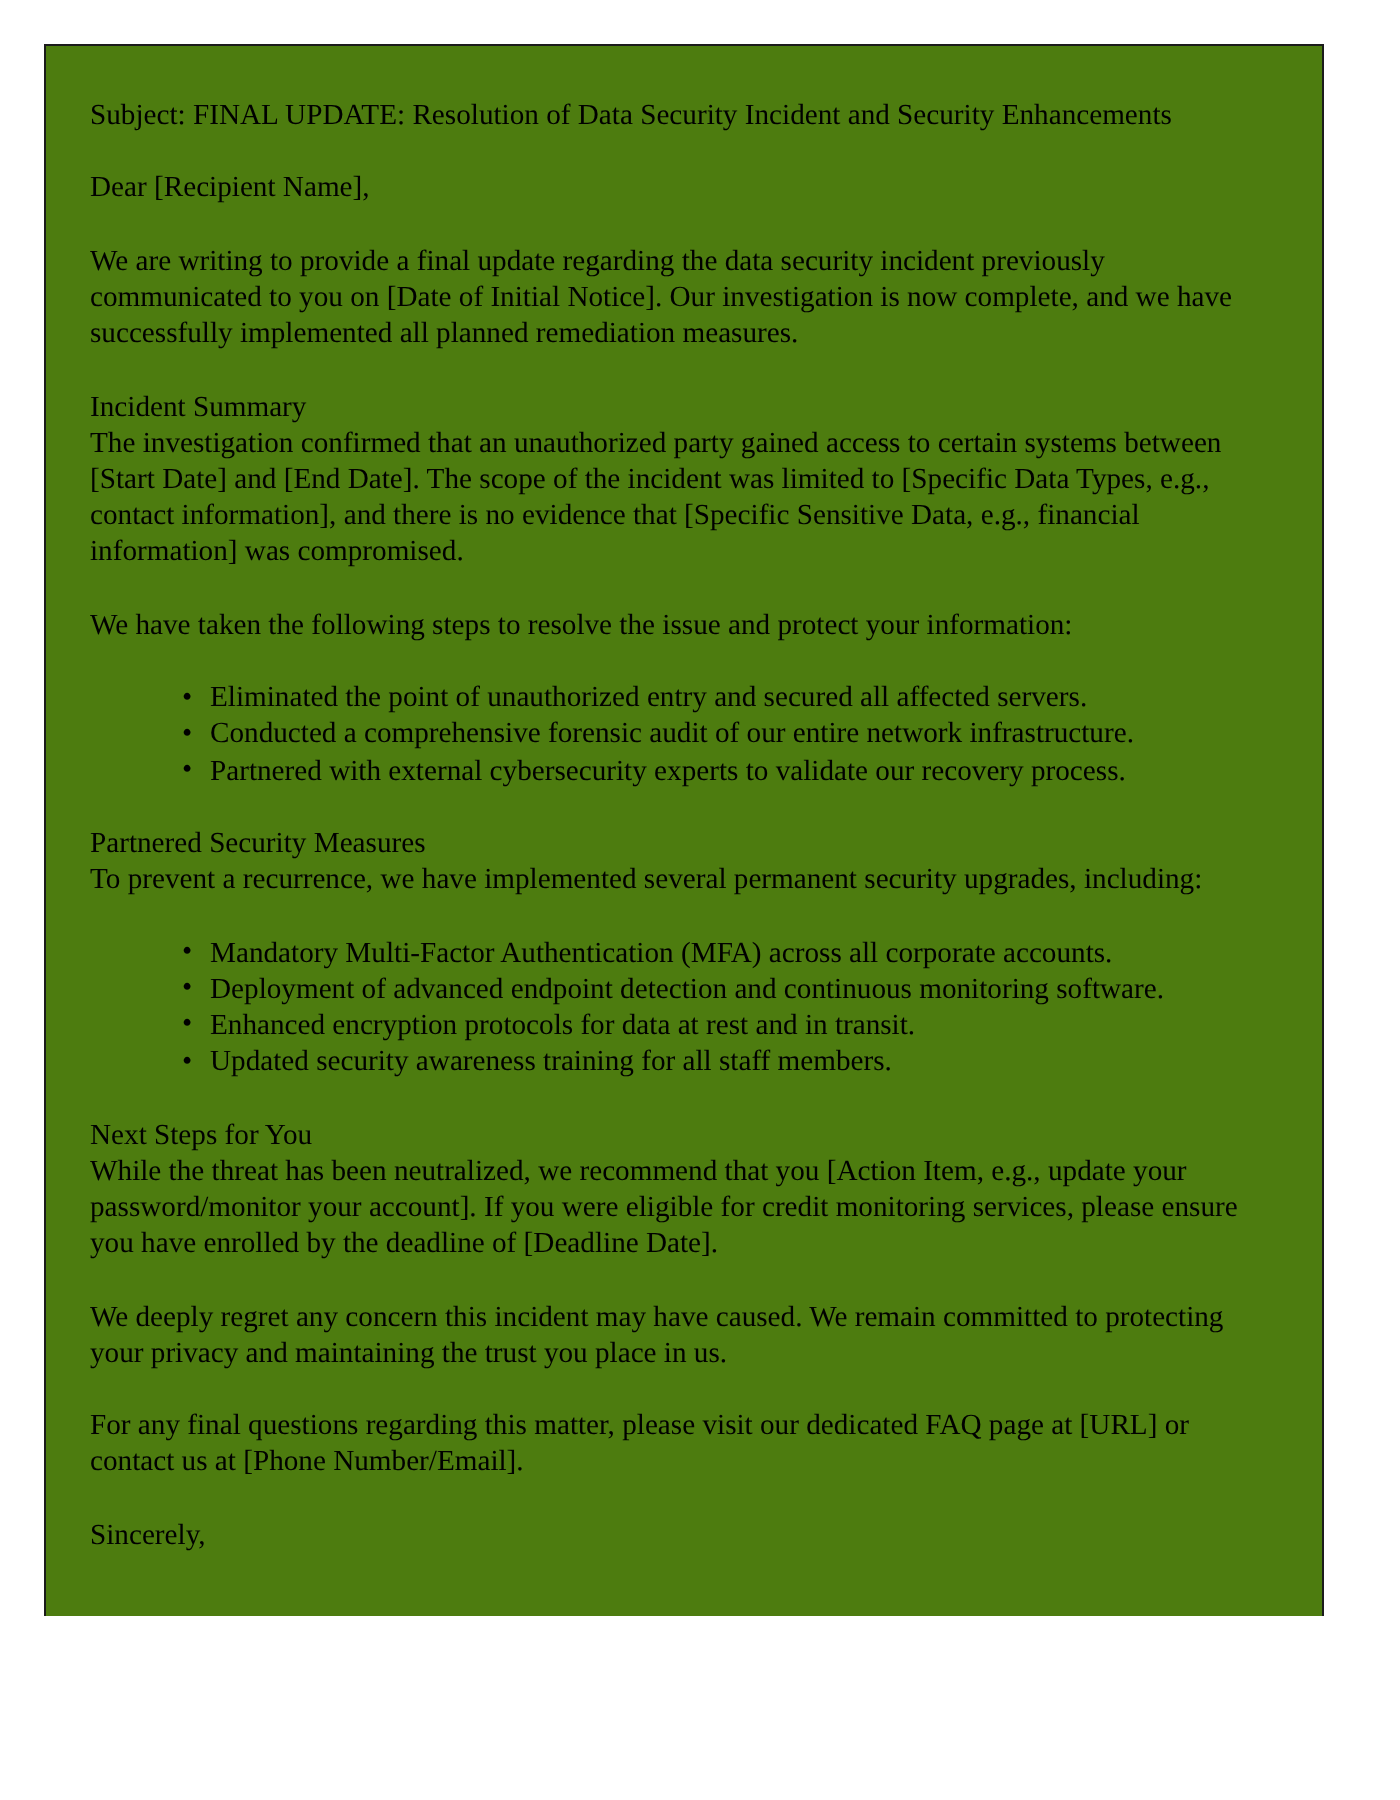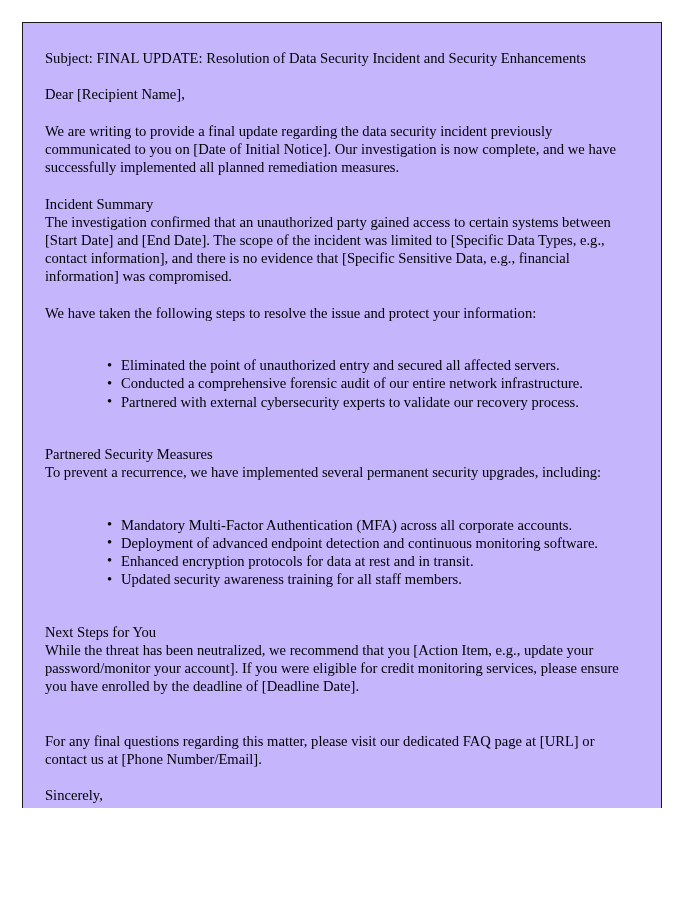--- a/index.html
+++ b/index.html
@@ -18,41 +18,41 @@
     position: absolute;
     left: 22px;
     top: 22px;
     width: 640px;
     height: 786px;
     box-sizing: border-box;
     border-left: 1.5px solid #1b1b1b;
     border-right: 1.5px solid #1b1b1b;
     border-top: 1.5px solid #1b1b1b;
     border-bottom: none;
-    background: #c4b5fd;
+    background: #4d7c0f;
   }
   .doc-body {
     padding: 26px 34px 0 22px;
     font-size: 14.6px;
     line-height: 18.2px;
   }
   p.block {
     margin: 0;
     padding: 0;
   }
   .spacer {
     height: 18.2px;
   }
   .section-heading {
     font-weight: normal;
     margin: 0;
     padding: 0;
   }
   ul.bullets {
-    margin: 16px;
+    margin: 0;
     padding: 0 0 0 46px;
     list-style: none;
   }
   ul.bullets > li {
     position: relative;
     margin: 0;
     padding: 0 0 0 14px;
   }
   ul.bullets > li::before {
     content: "\2022";
@@ -110,20 +110,21 @@
       <li>Updated security awareness training for all staff members.</li>
     </ul>
 
     <div class="spacer"></div>
 
     <p class="block section-heading">Next Steps for You</p>
     <p class="block">While the threat has been neutralized, we recommend that you [Action Item, e.g., update your password/monitor your account]. If you were eligible for credit monitoring services, please ensure you have enrolled by the deadline of [Deadline Date].</p>
 
     <div class="spacer"></div>
 
+    <p class="block">We deeply regret any concern this incident may have caused. We remain committed to protecting your privacy and maintaining the trust you place in us.</p>
 
     <div class="spacer"></div>
 
     <p class="block">For any final questions regarding this matter, please visit our dedicated FAQ page at [URL] or contact us at [Phone Number/Email].</p>
 
     <div class="spacer"></div>
 
     <p class="block">Sincerely,</p>
 
   </div>

